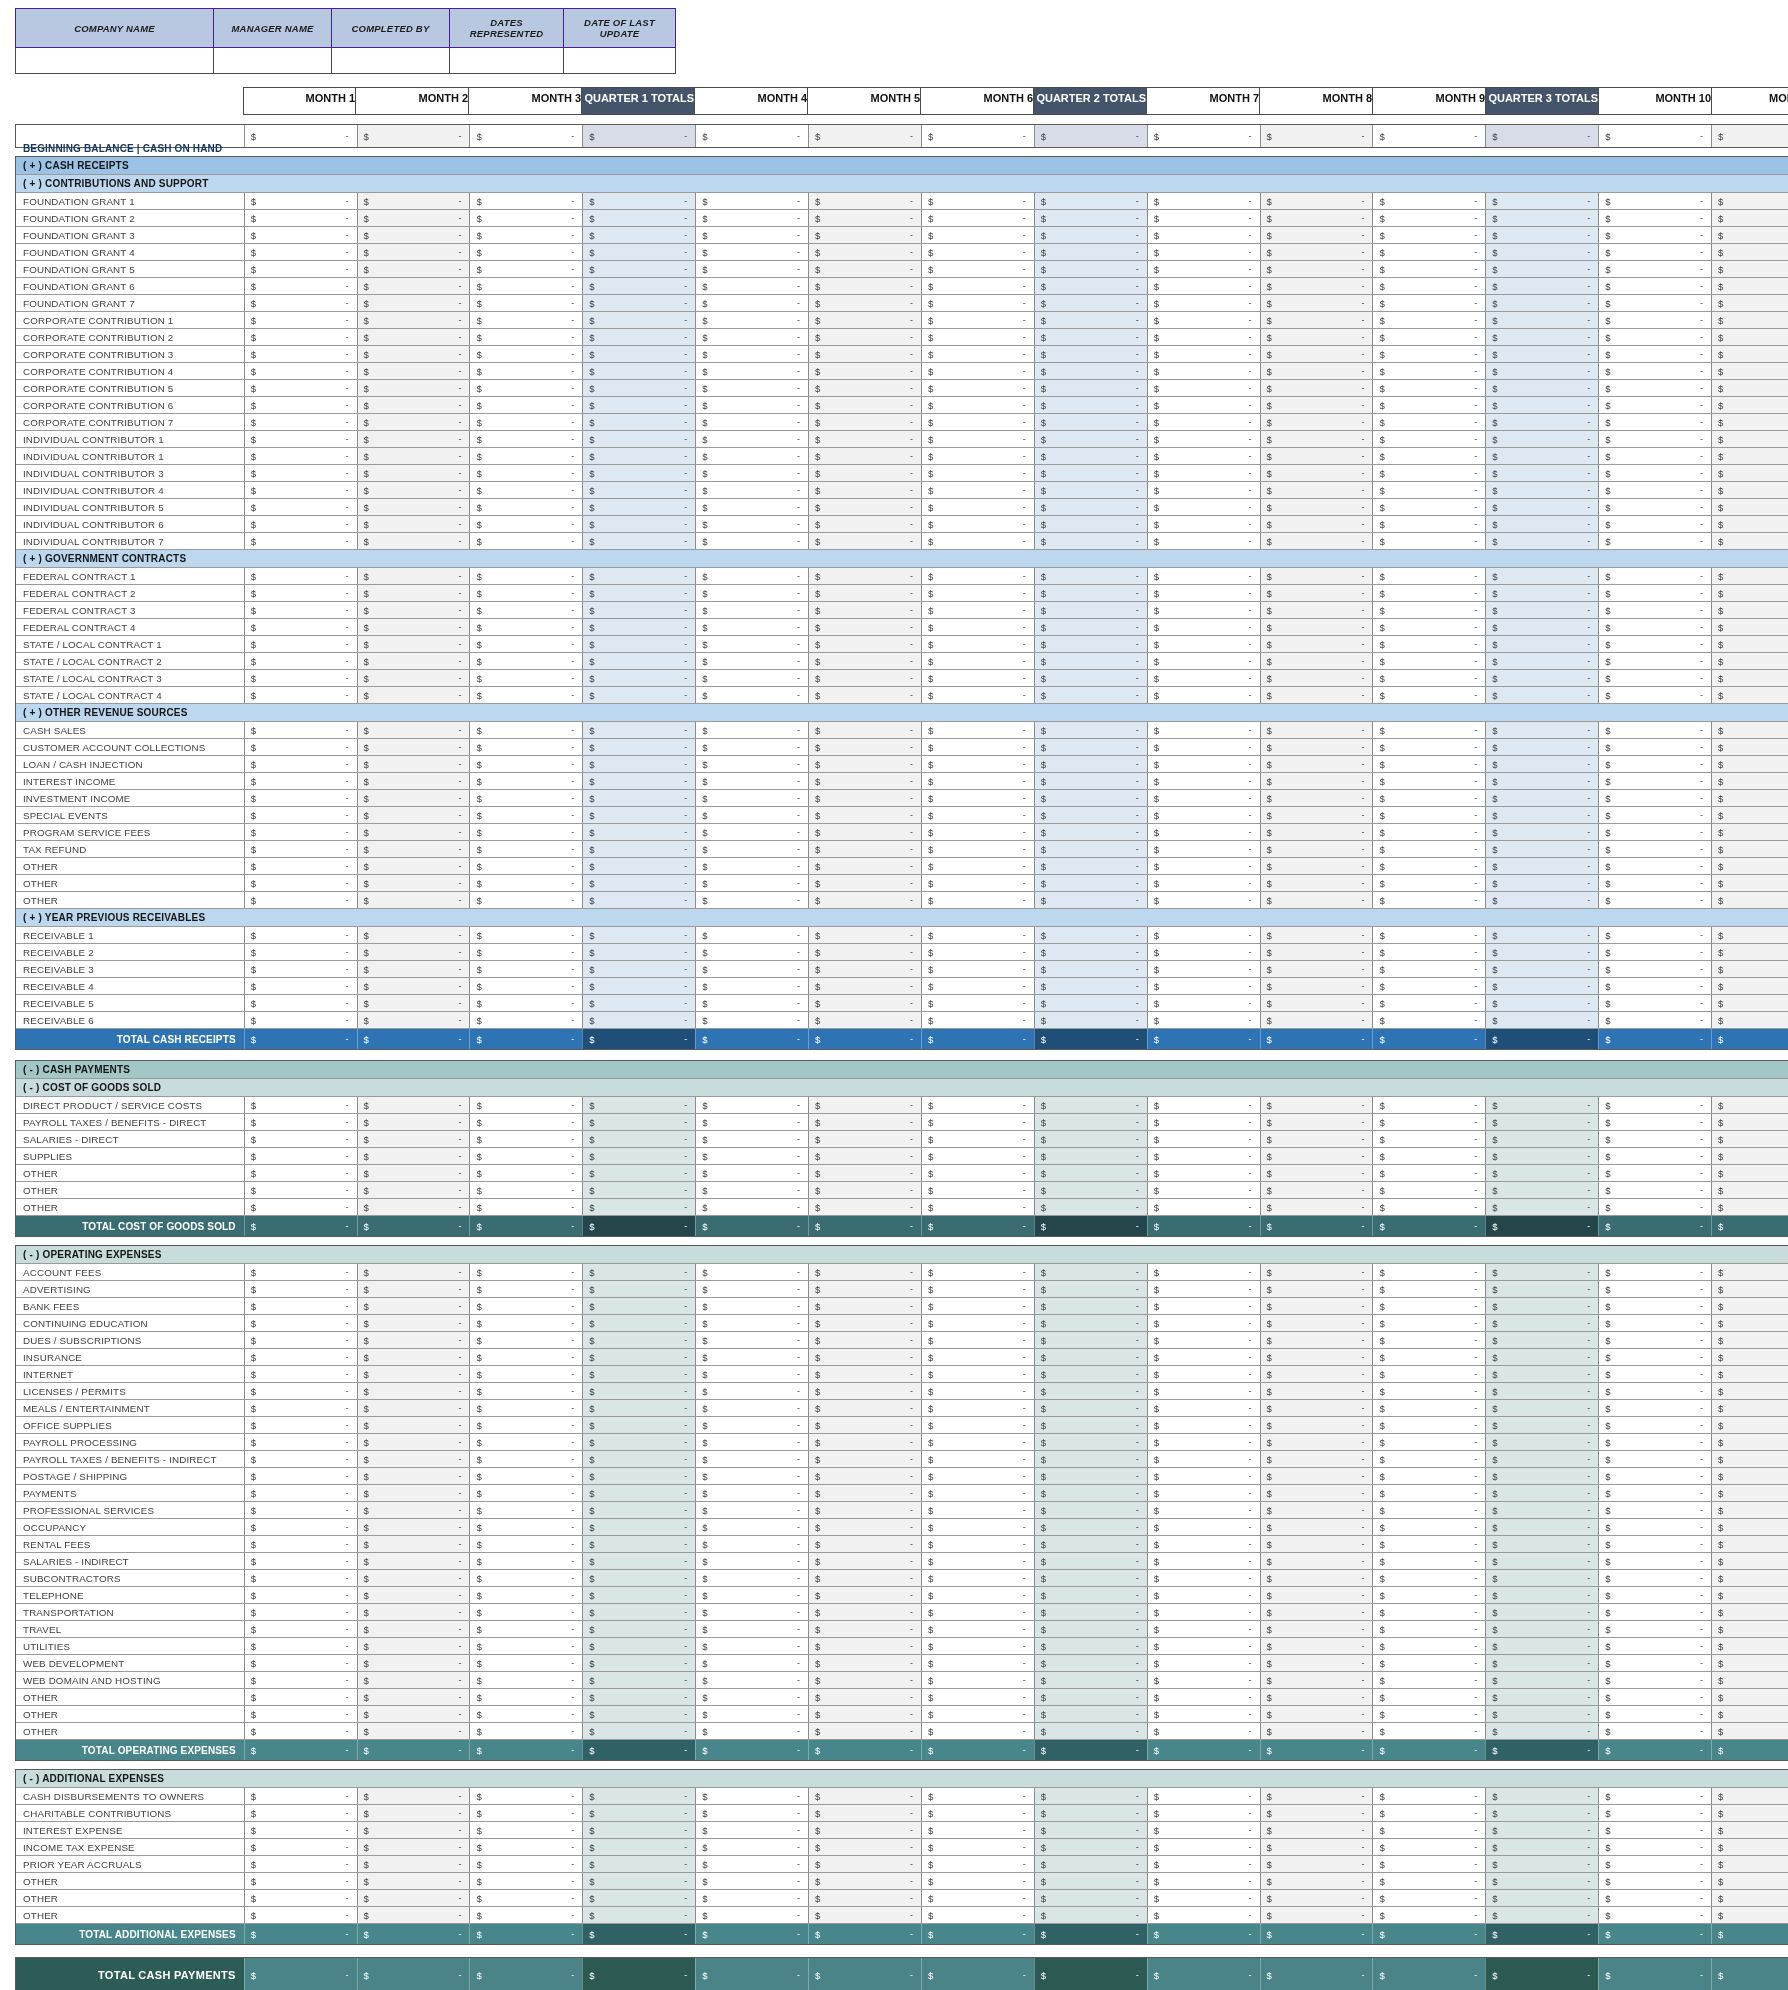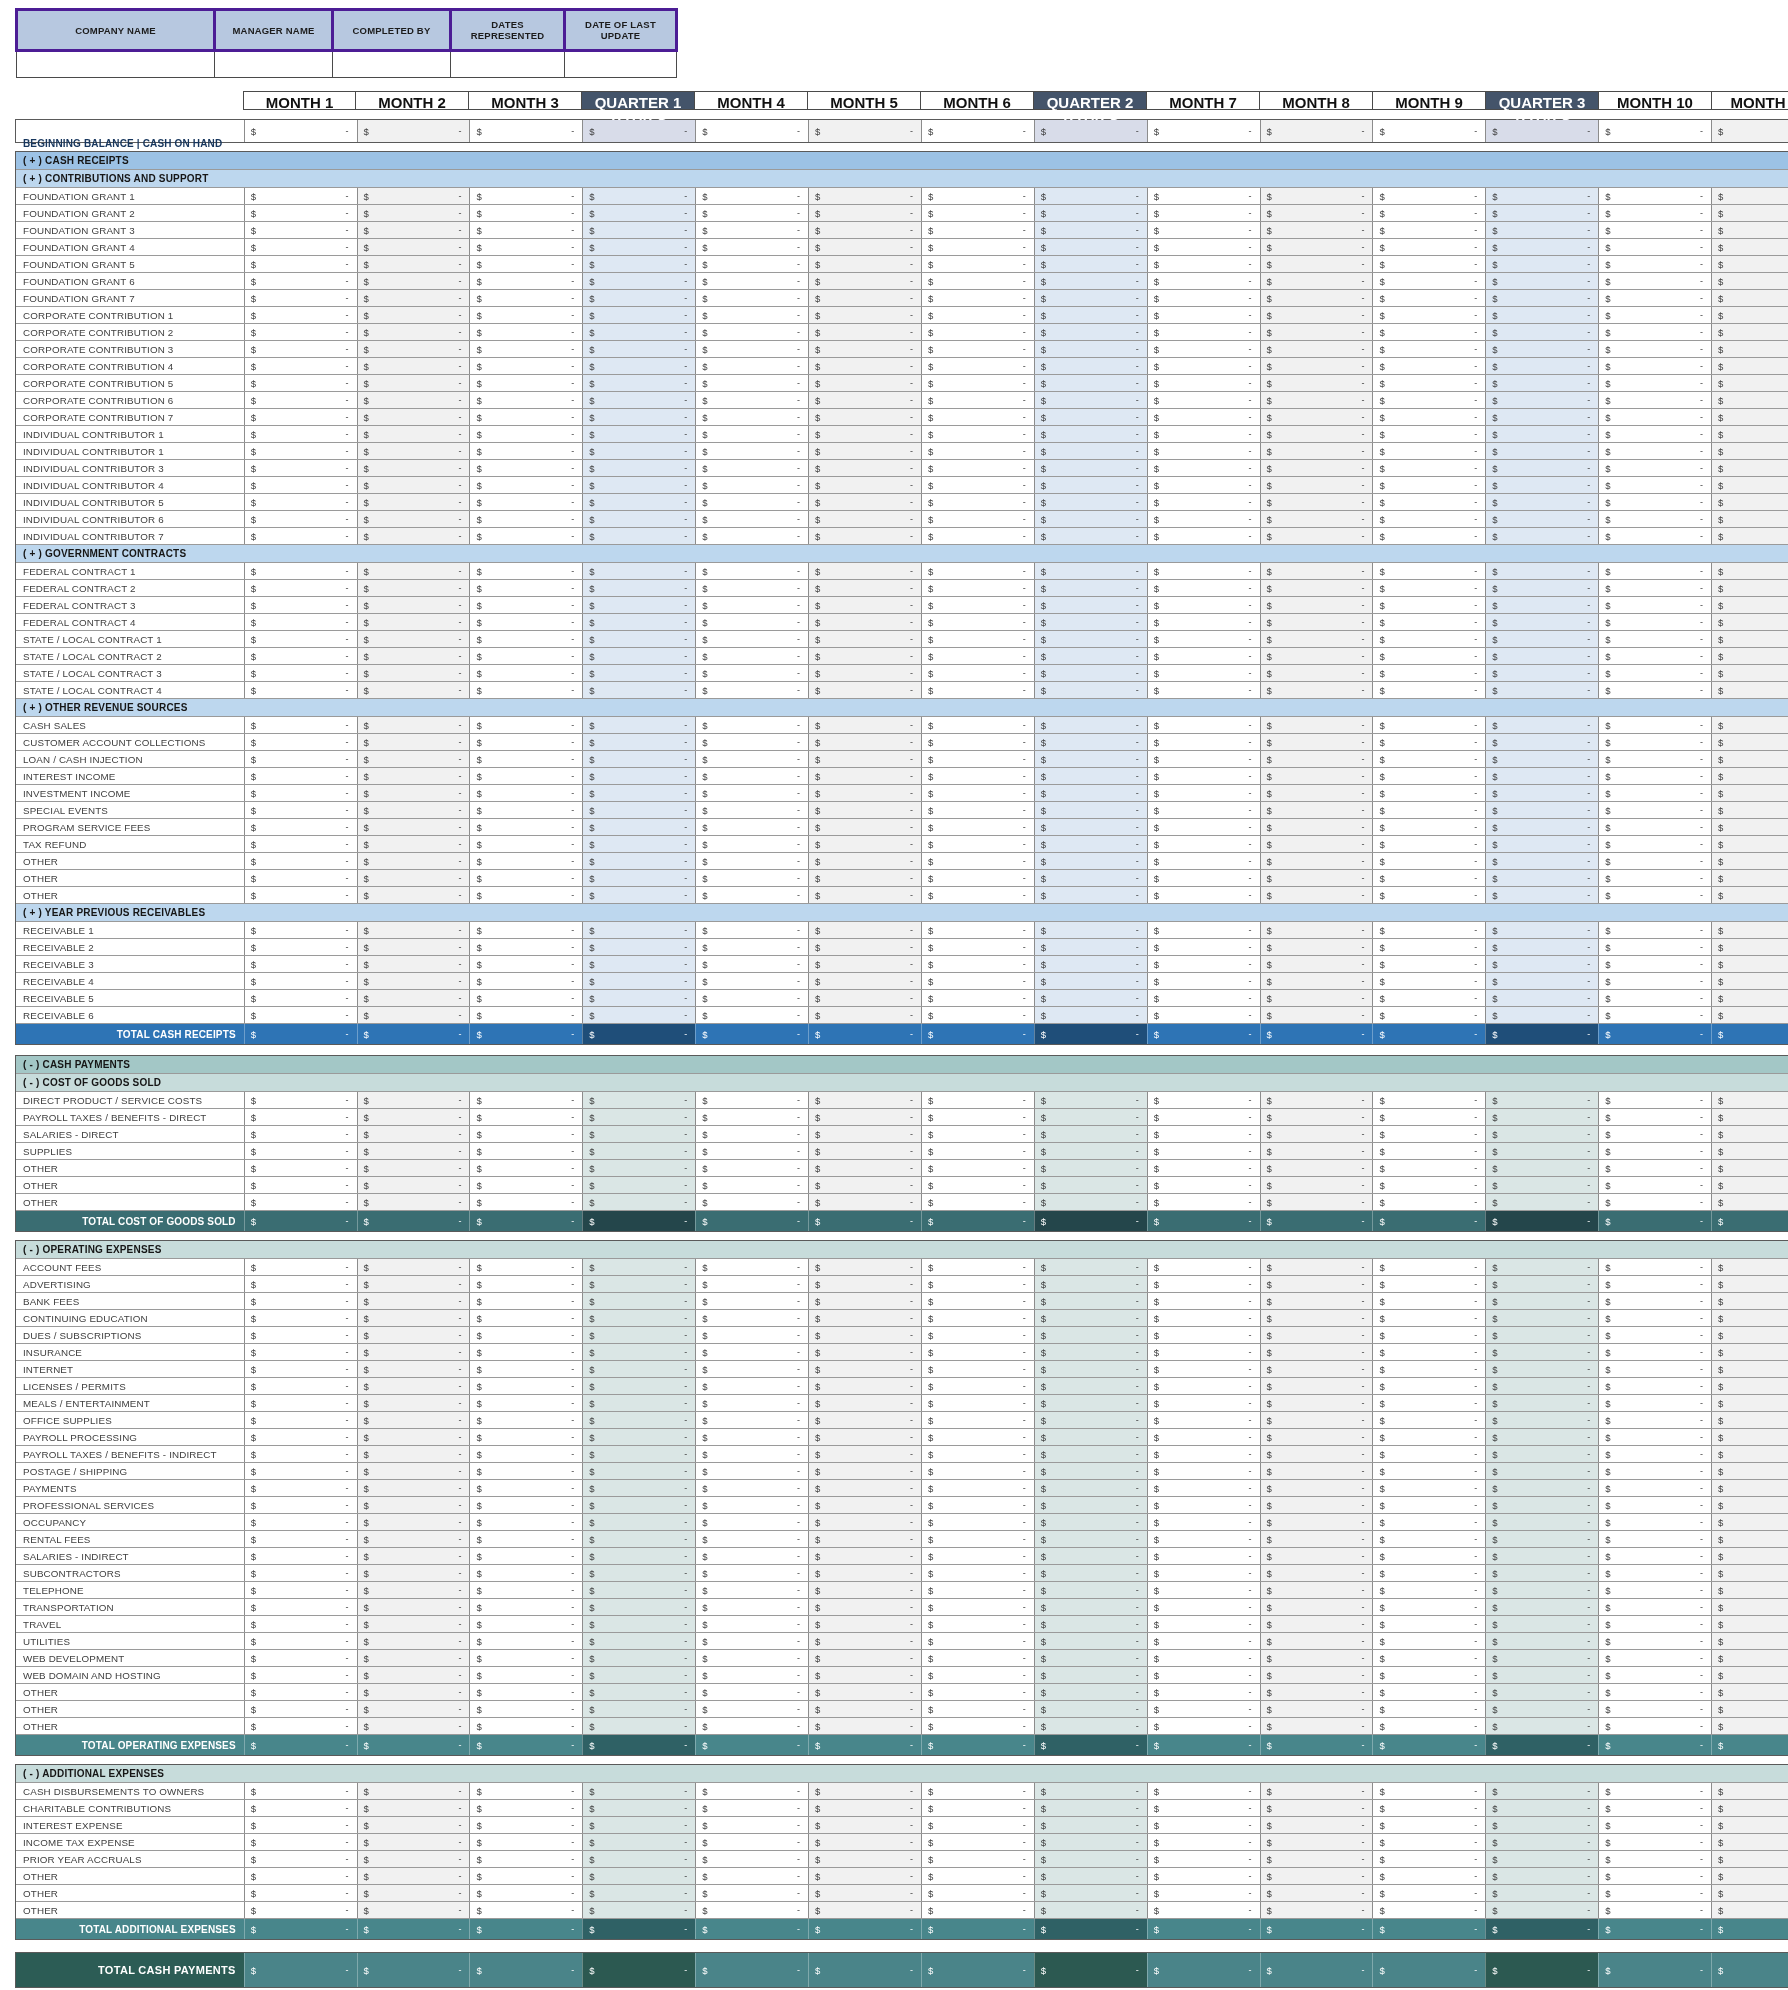--- a/index.html
+++ b/index.html
@@ -4,29 +4,29 @@
 <style>
   html,body{margin:0;padding:0;background:#ffffff;}
   .page{width:1788px;height:1990px;overflow:hidden;box-sizing:border-box;
         padding:8px 0 0 15px;background:#fff;
         font-family:"Liberation Sans", sans-serif;}
   .title{margin:0 0 10px 0;font-size:21.5px;font-weight:bold;letter-spacing:.4px;
          color:var(--title_gray);}
   
   table.info{border-collapse:collapse;table-layout:fixed;margin-bottom:13px;}
   table.info th{background:var(--info_header_bg);font-size:9.5px;font-weight:bold;color:#1c1c1c;
-      height:17px;border:3px solid #4c1d95;padding:8px 4px;letter-spacing:.2px;}
+      height:17px;border:1px solid #4c1d95;padding:8px 4px;letter-spacing:.2px;font-style:italic;}
   table.info td{height:23px;border:1px solid #4a4a4a;background:#fff;}
   
   .sheet{width:1810px;}
   .row{display:flex;align-items:stretch;}
   .colhead{margin-bottom:9px;}
   .labelspacer{width:228px;box-sizing:border-box;}
-  .headcell{width:113px;box-sizing:border-box;text-align:center;font-weight:bold;
-      font-size:15px;line-height:17px;height:19px;background:#fff;color:#111;
+  .headcell{width:113px;box-sizing:border-box;text-align:right;font-weight:bold;
+      font-size:11px;line-height:17px;height:28px;background:#fff;color:#111;
       border:1px solid #4a4a4a;border-left:none;padding-top:2px;}
   .headcell.first{border-left:1px solid #4a4a4a;}
   .headcell.cq{background:var(--colhead_q_bg);color:#fff;}
   .block{border:1px solid #5a5a5a;}
   .block > .row + .row{border-top:1px solid #9a9a9a;}
   .spacer{width:100%;}
   
   .cell{width:113px;box-sizing:border-box;display:flex;justify-content:space-between;
       align-items:center;padding:0 8px 0 6px;border-left:1px solid #8c8c8c;
       font-size:9.5px;color:#3d3d3d;background:#fff;}

